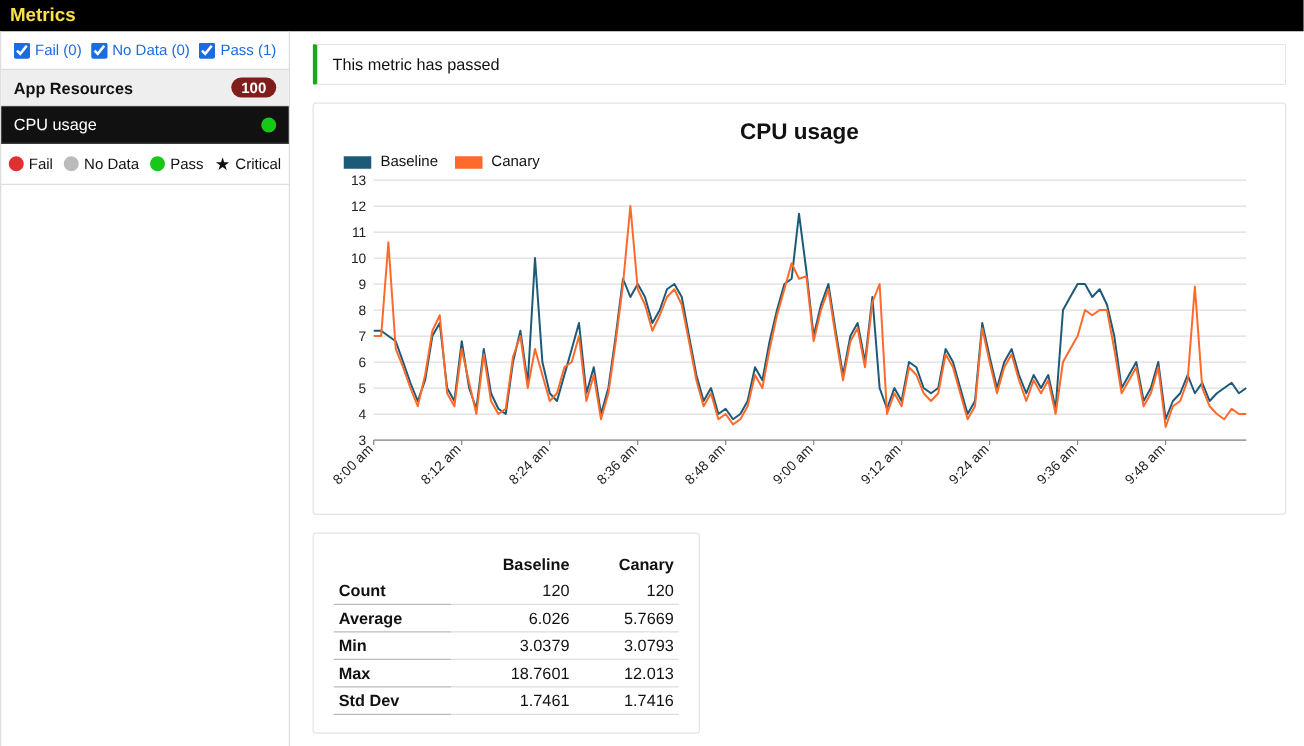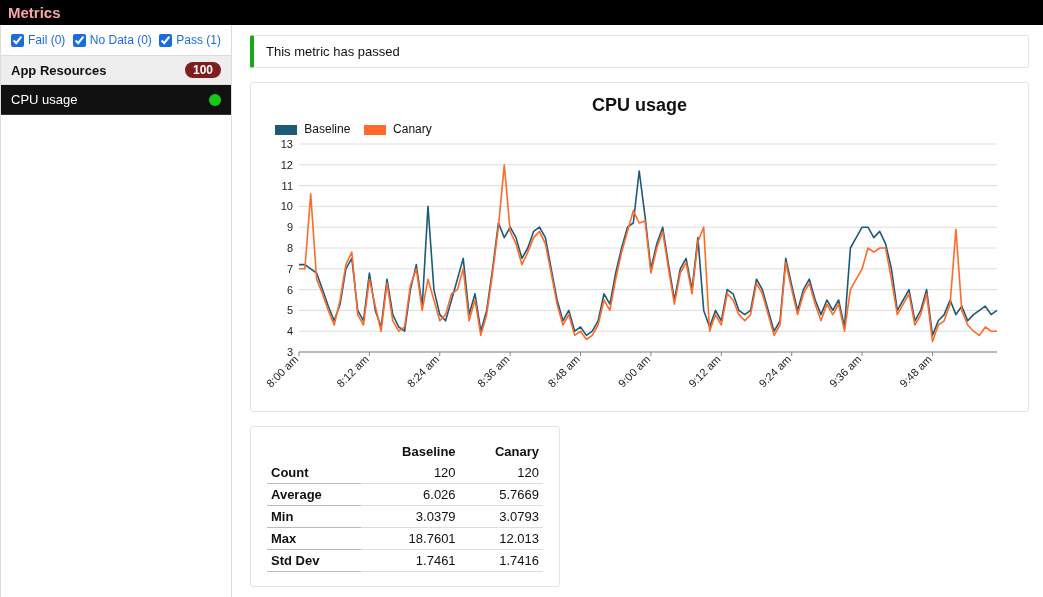--- a/index.html
+++ b/index.html
@@ -1,17 +1,17 @@
 <!DOCTYPE html>
 <html><head>
 <meta charset="utf-8">
 <style>
   * { box-sizing: border-box; margin: 0; padding: 0; }
   body { font-family: -apple-system, Helvetica, Arial, sans-serif; font-size: 13px; color: #111; background: #fff; width: 1043px; }
-  .titlebar { background: #000; color: #fca5a5; font-weight: 700; padding: 4px 8px; font-size: 15px; }
+  .titlebar { background: #000; color: #fde047; font-weight: 700; padding: 4px 8px; font-size: 15px; }
   .layout { display: flex; }
   .sidebar { width: 232px; border: 1px solid #ddd; border-top: none; }
   .filters { display: flex; justify-content: space-between; padding: 8px 10px; border-bottom: 1px solid #ddd; }
   .filter { color: #1a6de0; font-size: 12px; display: flex; align-items: center; gap: 4px; }
   .filter input { accent-color: #1a6de0; }
   .overview { text-align: center; padding: 8px 0; border-bottom: 1px solid #ddd; font-size: 13px; }
   .group { display: flex; justify-content: space-between; align-items: center; padding: 6px 10px; background: #eee; border-bottom: 1px solid #ddd; font-weight: 700; gap: 16px; }
   .badge { background: #7f1d1d; color: #fff; border-radius: 9px; padding: 1px 8px; font-size: 12px; font-weight: 700; }
   .metric-row { display: flex; justify-content: space-between; align-items: center; padding: 7px 10px; background: #111; color: #fff; border-bottom: 1px solid #333; }
   .dot { width: 12px; height: 12px; border-radius: 50%; display: inline-block; }
@@ -58,20 +58,38 @@
         <span>Pass (1)</span>
       </label>
     </div>
     <div class="group">
       <span>App Resources</span>
       <span class="badge">100</span>
     </div>
     <div class="metric-row">
       <span>CPU usage</span>
       <span class="dot" style="background:#18c818"></span>
+    </div>
+    <div class="legend-row">
+      <span class="legend-item">
+        <span class="dot" style="background:#e03030"></span>
+        <span>Fail</span>
+      </span>
+      <span class="legend-item">
+        <span class="dot" style="background:#bbbbbb"></span>
+        <span>No Data</span>
+      </span>
+      <span class="legend-item">
+        <span class="dot" style="background:#18c818"></span>
+        <span>Pass</span>
+      </span>
+      <span class="legend-item">
+        <span class="star"></span>
+        <span>Critical</span>
+      </span>
     </div>
   </div>
 
   <div class="main">
     <div class="status-banner">This metric has passed</div>
 
     <div class="panel">
       <div class="chart-title">CPU usage</div>
       <div class="chart-legend">
         <span class="sw" style="background:#1d5a78"></span>

